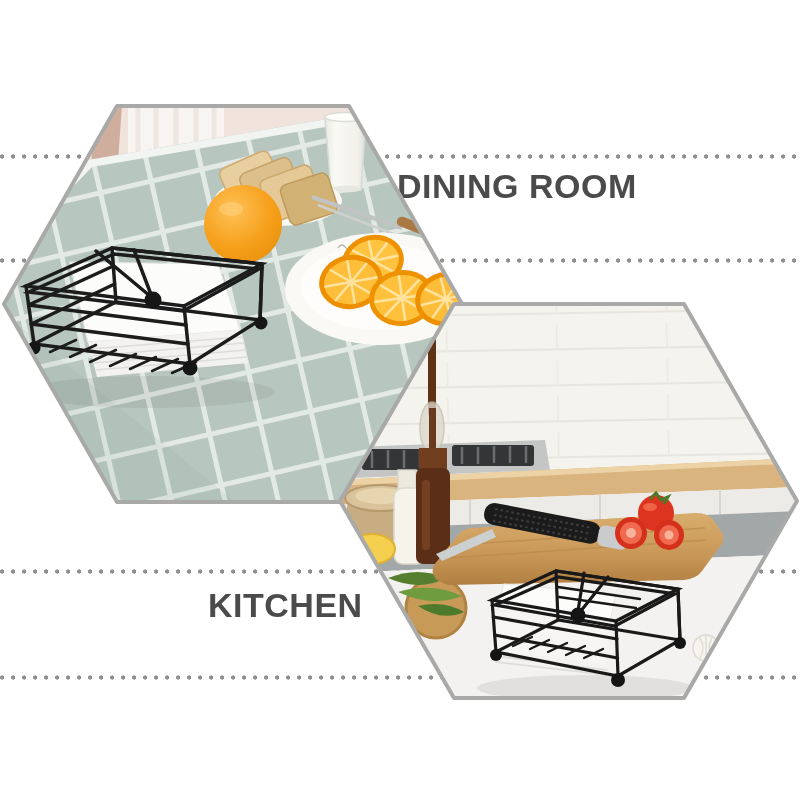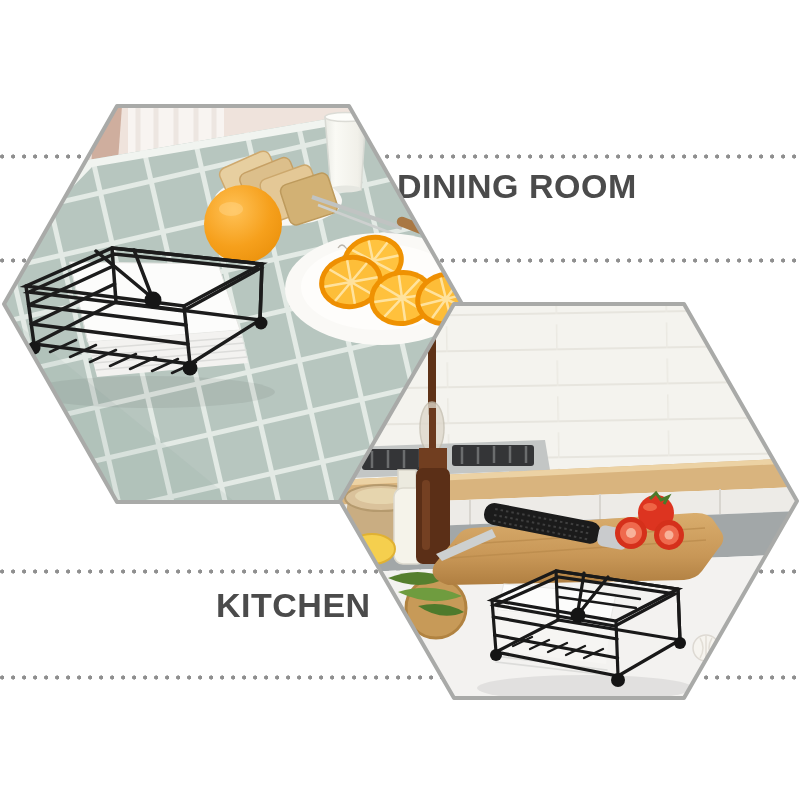--- a/index.html
+++ b/index.html
@@ -4,21 +4,21 @@
 <style>
   html,body{margin:0;padding:0;background:#ffffff;}
   #stage{position:relative;width:800px;height:700px;background:#ffffff;overflow:hidden;
          font-family:"Liberation Sans", sans-serif;}
   .dotted-line{position:absolute;left:0;width:800px;height:5px;z-index:1;
     background-image:radial-gradient(circle at 2.2px 2.5px,#8f8f8f 1.9px,rgba(0,0,0,0) 2.3px);
     background-size:11px 5px;background-repeat:repeat-x;}
   .scene-label{position:absolute;z-index:1;color:#4b4b4b;font-size:34px;font-weight:700;
     letter-spacing:0.5px;white-space:nowrap;}
   #dining-label{left:397px;top:167px;}
-  #kitchen-label{left:216px;top:586px;}
+  #kitchen-label{left:208px;top:586px;}
   #hex-svg{position:absolute;left:0;top:0;z-index:2;}
 </style>
 </head>
 <body>
 
 <div id="stage">
 
   <div class="dotted-line" style="top:154px"></div>
   <div class="dotted-line" style="top:258px"></div>
   <div class="dotted-line" style="top:569px"></div>

